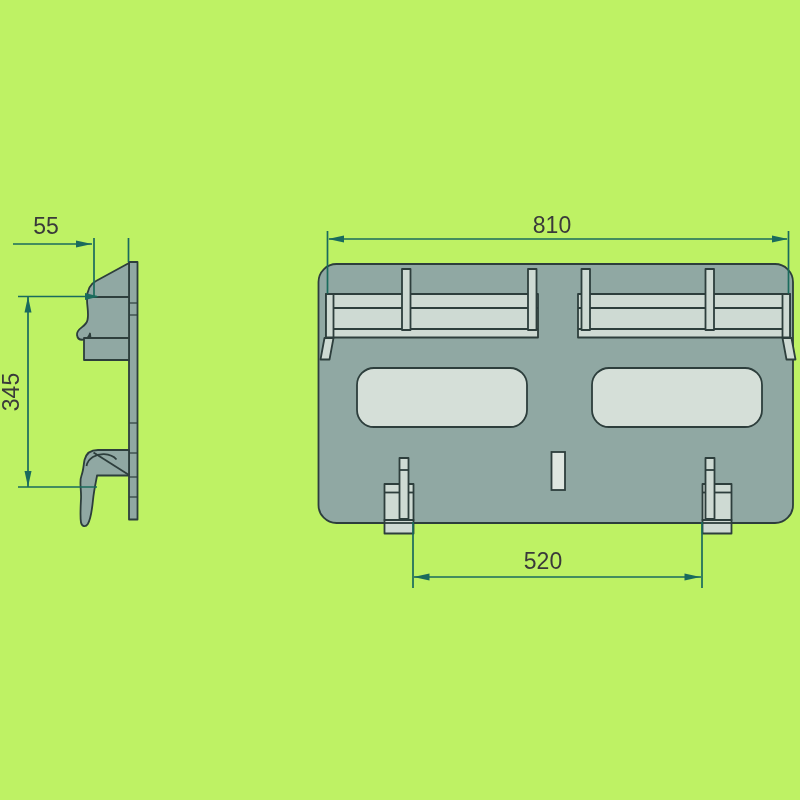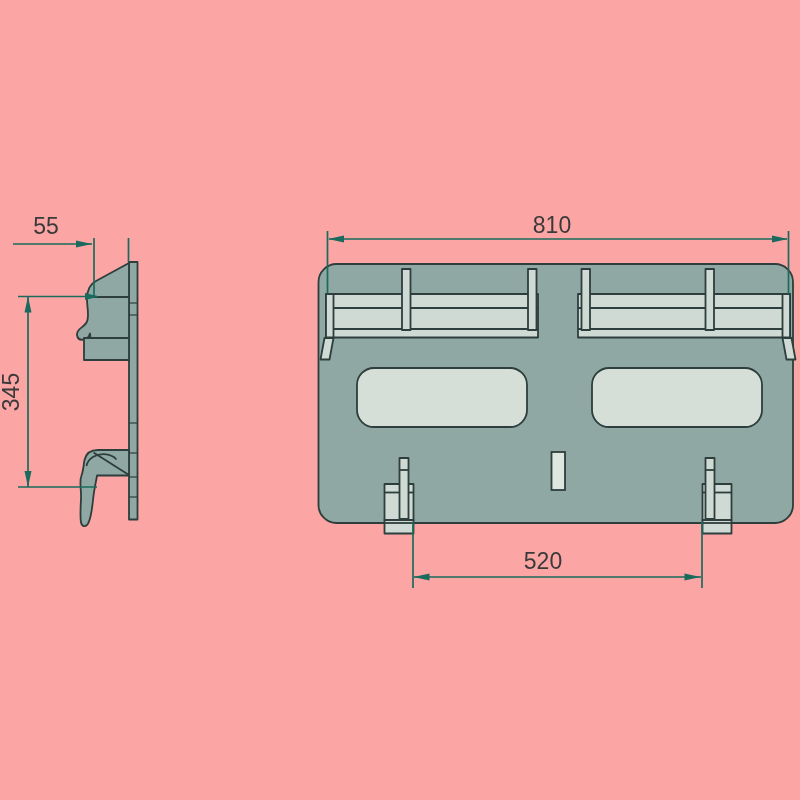--- a/index.html
+++ b/index.html
@@ -1,16 +1,16 @@
 <!DOCTYPE html>
 <html style="--c-part-fill: #90a8a3; --c-part-light: #cedad3; --c-window-fill: #d5dfd8; --c-slot-fill: #dee6e0; --c-outline: #2d3e3c; --c-dimension: #1a6b5d; --c-text: #3a3a3a;"><head>
 <meta charset="utf-8">
 <style>
   html,body{margin:0;padding:0;background:#ffffff;}
-  .canvas{position:relative;width:800px;height:800px;background:#fca5a5;overflow:hidden;
+  .canvas{position:relative;width:800px;height:800px;background:#bef264;overflow:hidden;
           font-family:"Liberation Sans",sans-serif;}
   svg{display:block;}
   .part{fill:var(--c-part-fill);stroke:var(--c-outline);stroke-width:1.8;stroke-linejoin:round;}
   .light{fill:var(--c-part-light);stroke:var(--c-outline);stroke-width:1.8;stroke-linejoin:round;}
   .win{fill:var(--c-window-fill);stroke:var(--c-outline);stroke-width:1.8;}
   .slot{fill:var(--c-slot-fill);stroke:var(--c-outline);stroke-width:1.8;}
   .edge{stroke:var(--c-outline);stroke-width:1.8;fill:none;}
   .edge-thin{stroke:var(--c-outline);stroke-width:1.2;fill:none;}
   .dim{stroke:var(--c-dimension);stroke-width:1.7;fill:none;}
   .ar{fill:var(--c-dimension);stroke:none;}

